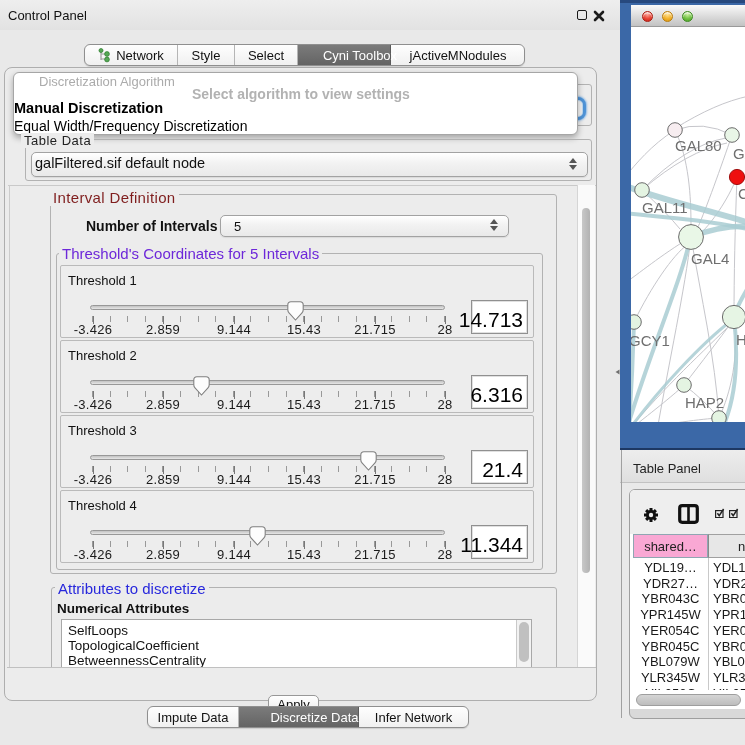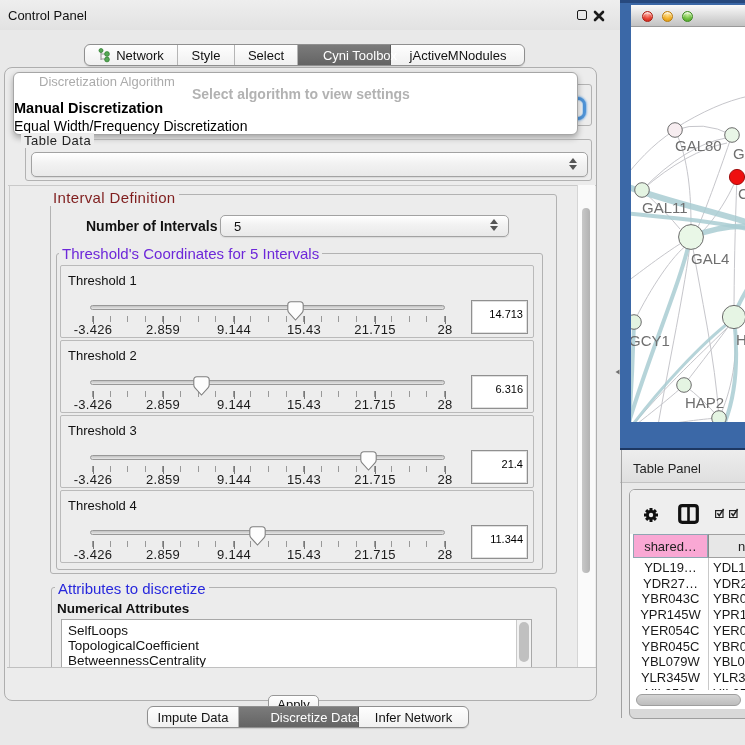--- a/index.html
+++ b/index.html
@@ -17,21 +17,21 @@
 .group { position:absolute; border:1px solid #b2b2b2; border-radius:3px; }
 .gtitle { position:absolute; background:#ececec; padding:0 3px; font-size:15px; letter-spacing:0.2px; }
 
 .tpanel { position:absolute; left:53px; width:474px; height:73px; border:1px solid #bababa; background:#ededed; border-radius:2px; }
 .ttitle { position:absolute; left:7px; top:7px; font-weight:normal; font-size:13px; }
 .track { position:absolute; left:29px; top:39px; width:355px; height:5px; border:1px solid #989898; border-radius:3px; background:linear-gradient(#c2c2c2,#e6e6e6); }
 .ticks { position:absolute; left:31px; top:50px; width:354px; height:6px; background:repeating-linear-gradient(90deg,#999 0,#999 1px,transparent 1px,transparent 17.6px); }
 .majt { position:absolute; top:50px; width:1px; height:7.5px; background:#777; }
 .tlab { position:absolute; top:55.5px; font-size:13px; color:#1b1b1b; letter-spacing:0.3px; transform:translateX(-50%); }
 .vbox { position:absolute; left:410px; top:34px; width:57px; height:34px; background:#fff; border:1px solid #909090; box-shadow:inset 0 0 0 1px #e0e0e0; }
-.vbox span { position:absolute; right:4px; top:7px; font-size:11px; color:#000; }
+.vbox span { position:absolute; right:4px; top:7px; font-size:21px; color:#000; }
 .thumb { position:absolute; top:35px; }
 
 .seg { position:absolute; display:flex; border:1px solid #8f8f8f; border-radius:6px; background:linear-gradient(#fefefe,#f0f0f0); box-shadow:0 1px 1px rgba(0,0,0,0.12); overflow:hidden; }
 .seg .s { font-size:13px; color:#111; border-right:1px solid #b5b5b5; height:100%; display:flex; align-items:center; justify-content:center; white-space:nowrap; flex:none; }
 .seg .s:last-child { border-right:none; }
 .seg .sel { background:linear-gradient(#7b7b7b,#646464); color:#fff; border-right:1px solid #5a5a5a;padding-left:32px; }
 </style>
 </head>
 <body>
 
@@ -65,20 +65,21 @@
 
 <div class="abs" style="left:13px;top:72px;width:565px;height:63px;background:#fff;border:1px solid #a6a6a6;border-radius:6px;box-shadow:0 3px 6px rgba(0,0,0,0.3);"></div>
 <div class="abs" style="left:39px;top:74px;font-size:13px;color:#ababab;">Discretization Algorithm</div>
 <div class="abs" style="left:192px;top:86px;font-size:14px;font-weight:bold;color:#b2b2b2;">Select algorithm to view settings</div>
 <div class="abs" style="left:14px;top:100px;font-size:14.5px;font-weight:bold;color:#000;">Manual Discretization</div>
 <div class="abs" style="left:14px;top:118px;font-size:14px;color:#000;">Equal Width/Frequency Discretization</div>
 
 <div class="group" style="left:25px;top:139px;width:567px;height:42px;"></div>
 <div class="gtitle" style="left:21px;top:133px;color:#222;font-size:13px;letter-spacing:0.5px;">Table Data</div>
 <div class="combo" style="left:31px;top:152px;width:557px;height:25px;">
+  <span class="ctext" style="top:2px;left:3px;font-size:14.5px;">galFiltered.sif default node</span>
   <div class="arrows" style="right:9px;top:5px;">
       <div class="up"></div>
       <div class="dn"></div>
     </div>
 </div>
 
 <div class="abs" style="left:8px;top:185px;width:588px;height:1px;background:#c9c9c9;"></div>
 <div class="abs" style="left:9px;top:185px;width:1px;height:483px;background:#cccccc;"></div>
 <div class="abs" style="left:7px;top:185px;width:570px;height:483px;overflow:hidden;">
 

